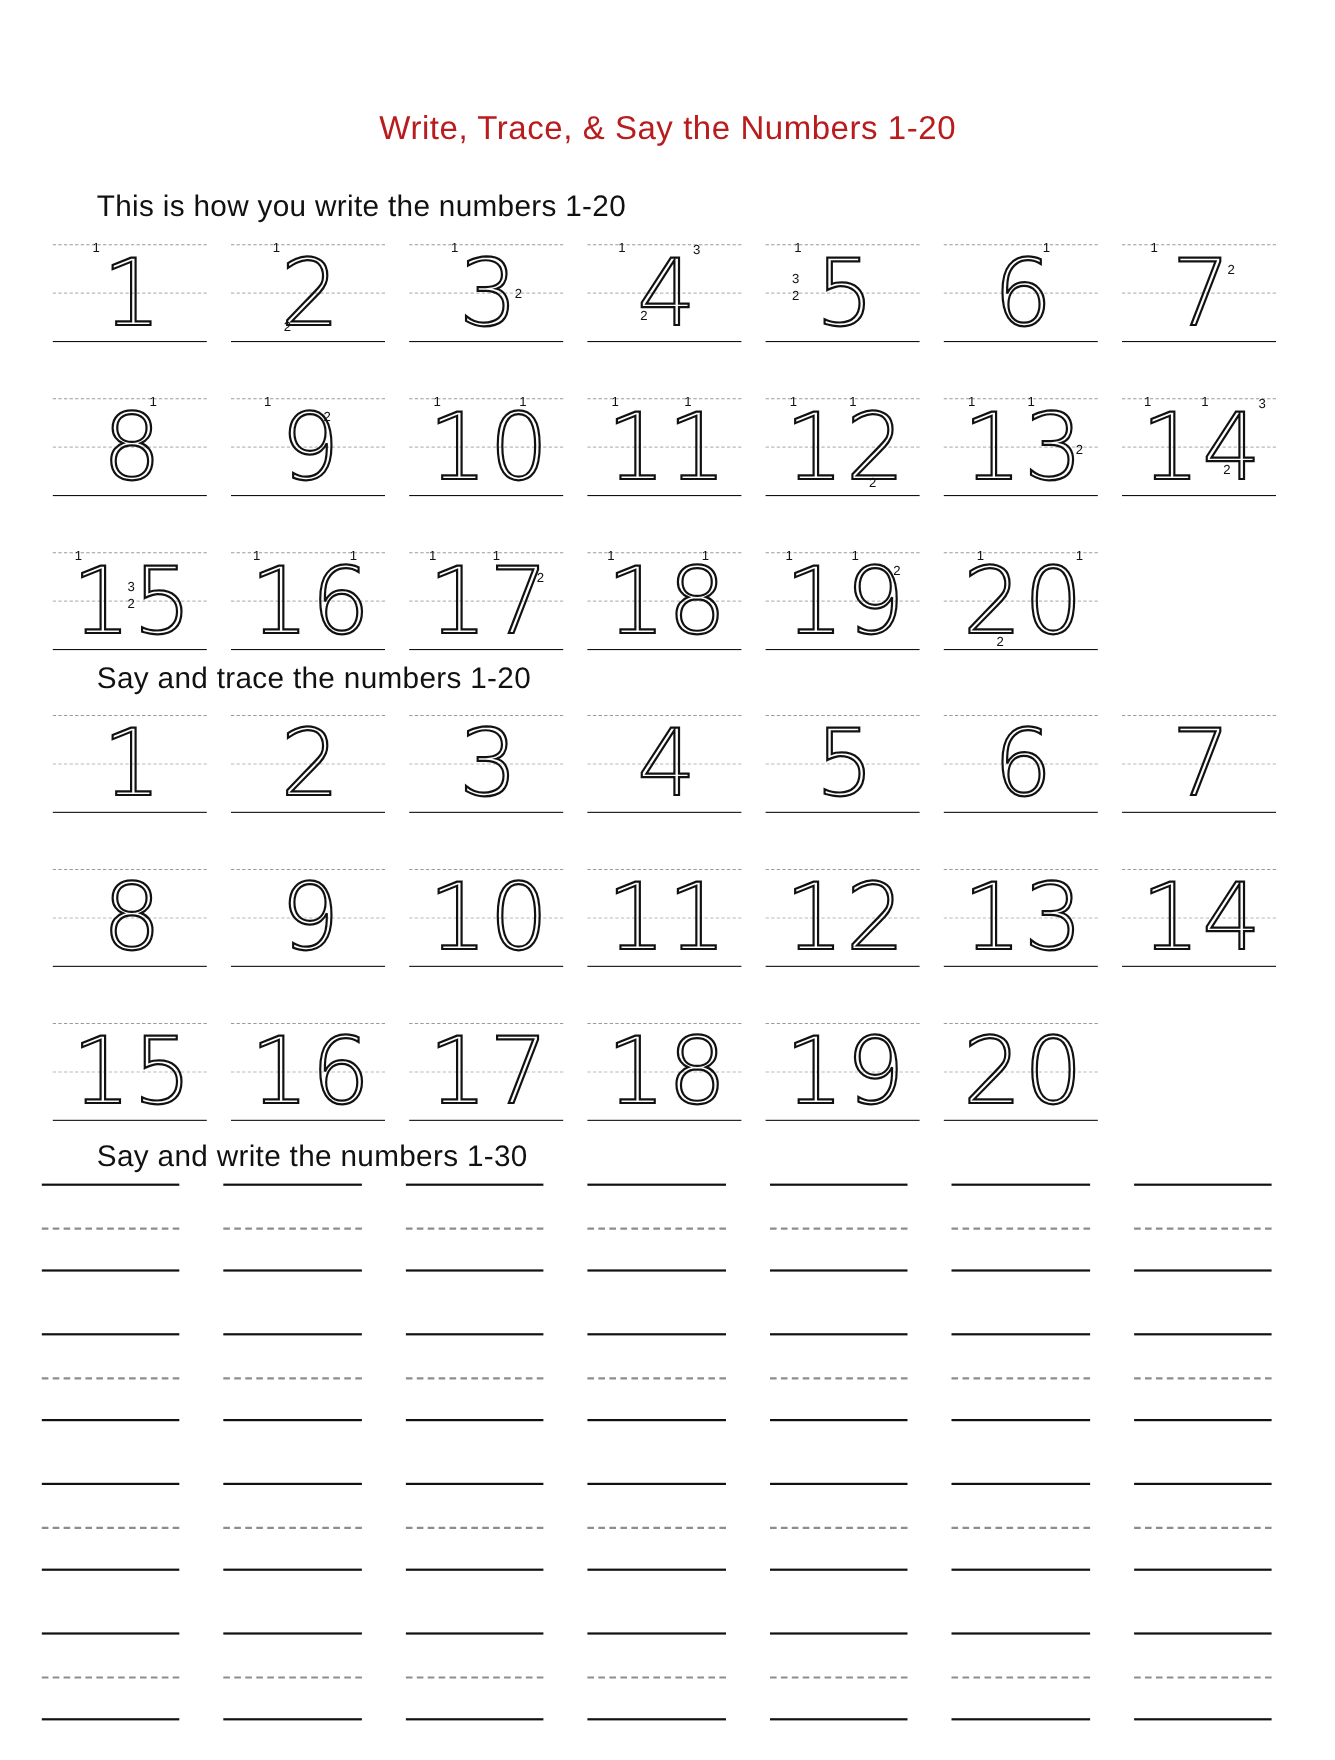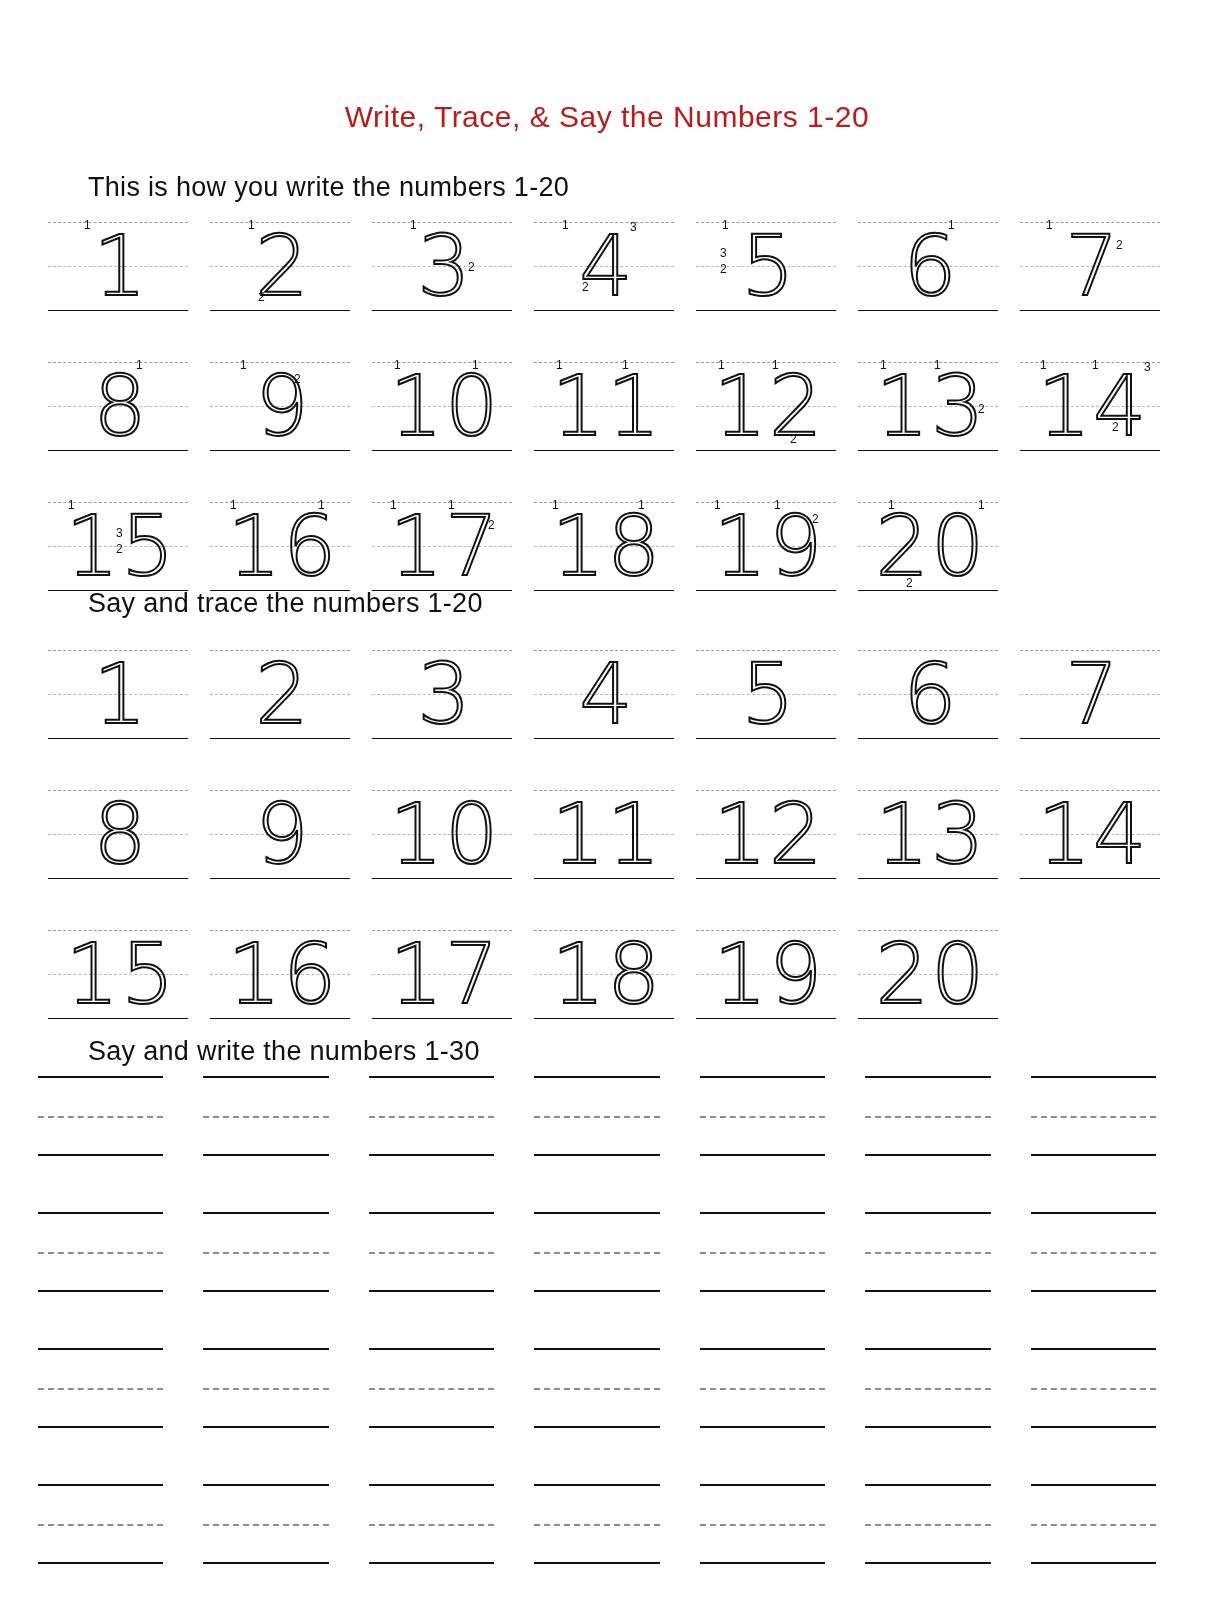--- a/index.html
+++ b/index.html
@@ -57,21 +57,21 @@
   
   .section-heading {
     position: absolute;
     left: 42px;
     font-size: 27px;
     color: #111;
     letter-spacing: 0.3px;
     margin-left: 46px;
   }
   #heading-write  { top: 172px; }
-  #heading-trace  { top: 588px; }
+  #heading-trace  { top: 601px; }
   #heading-say    { top: 1036px; }
 
   
   .grid {
     position: absolute;
     left: 40px;
     width: 1134px;
     display: grid;
     grid-template-columns: repeat(7, 1fr);
     row-gap: 0px;

